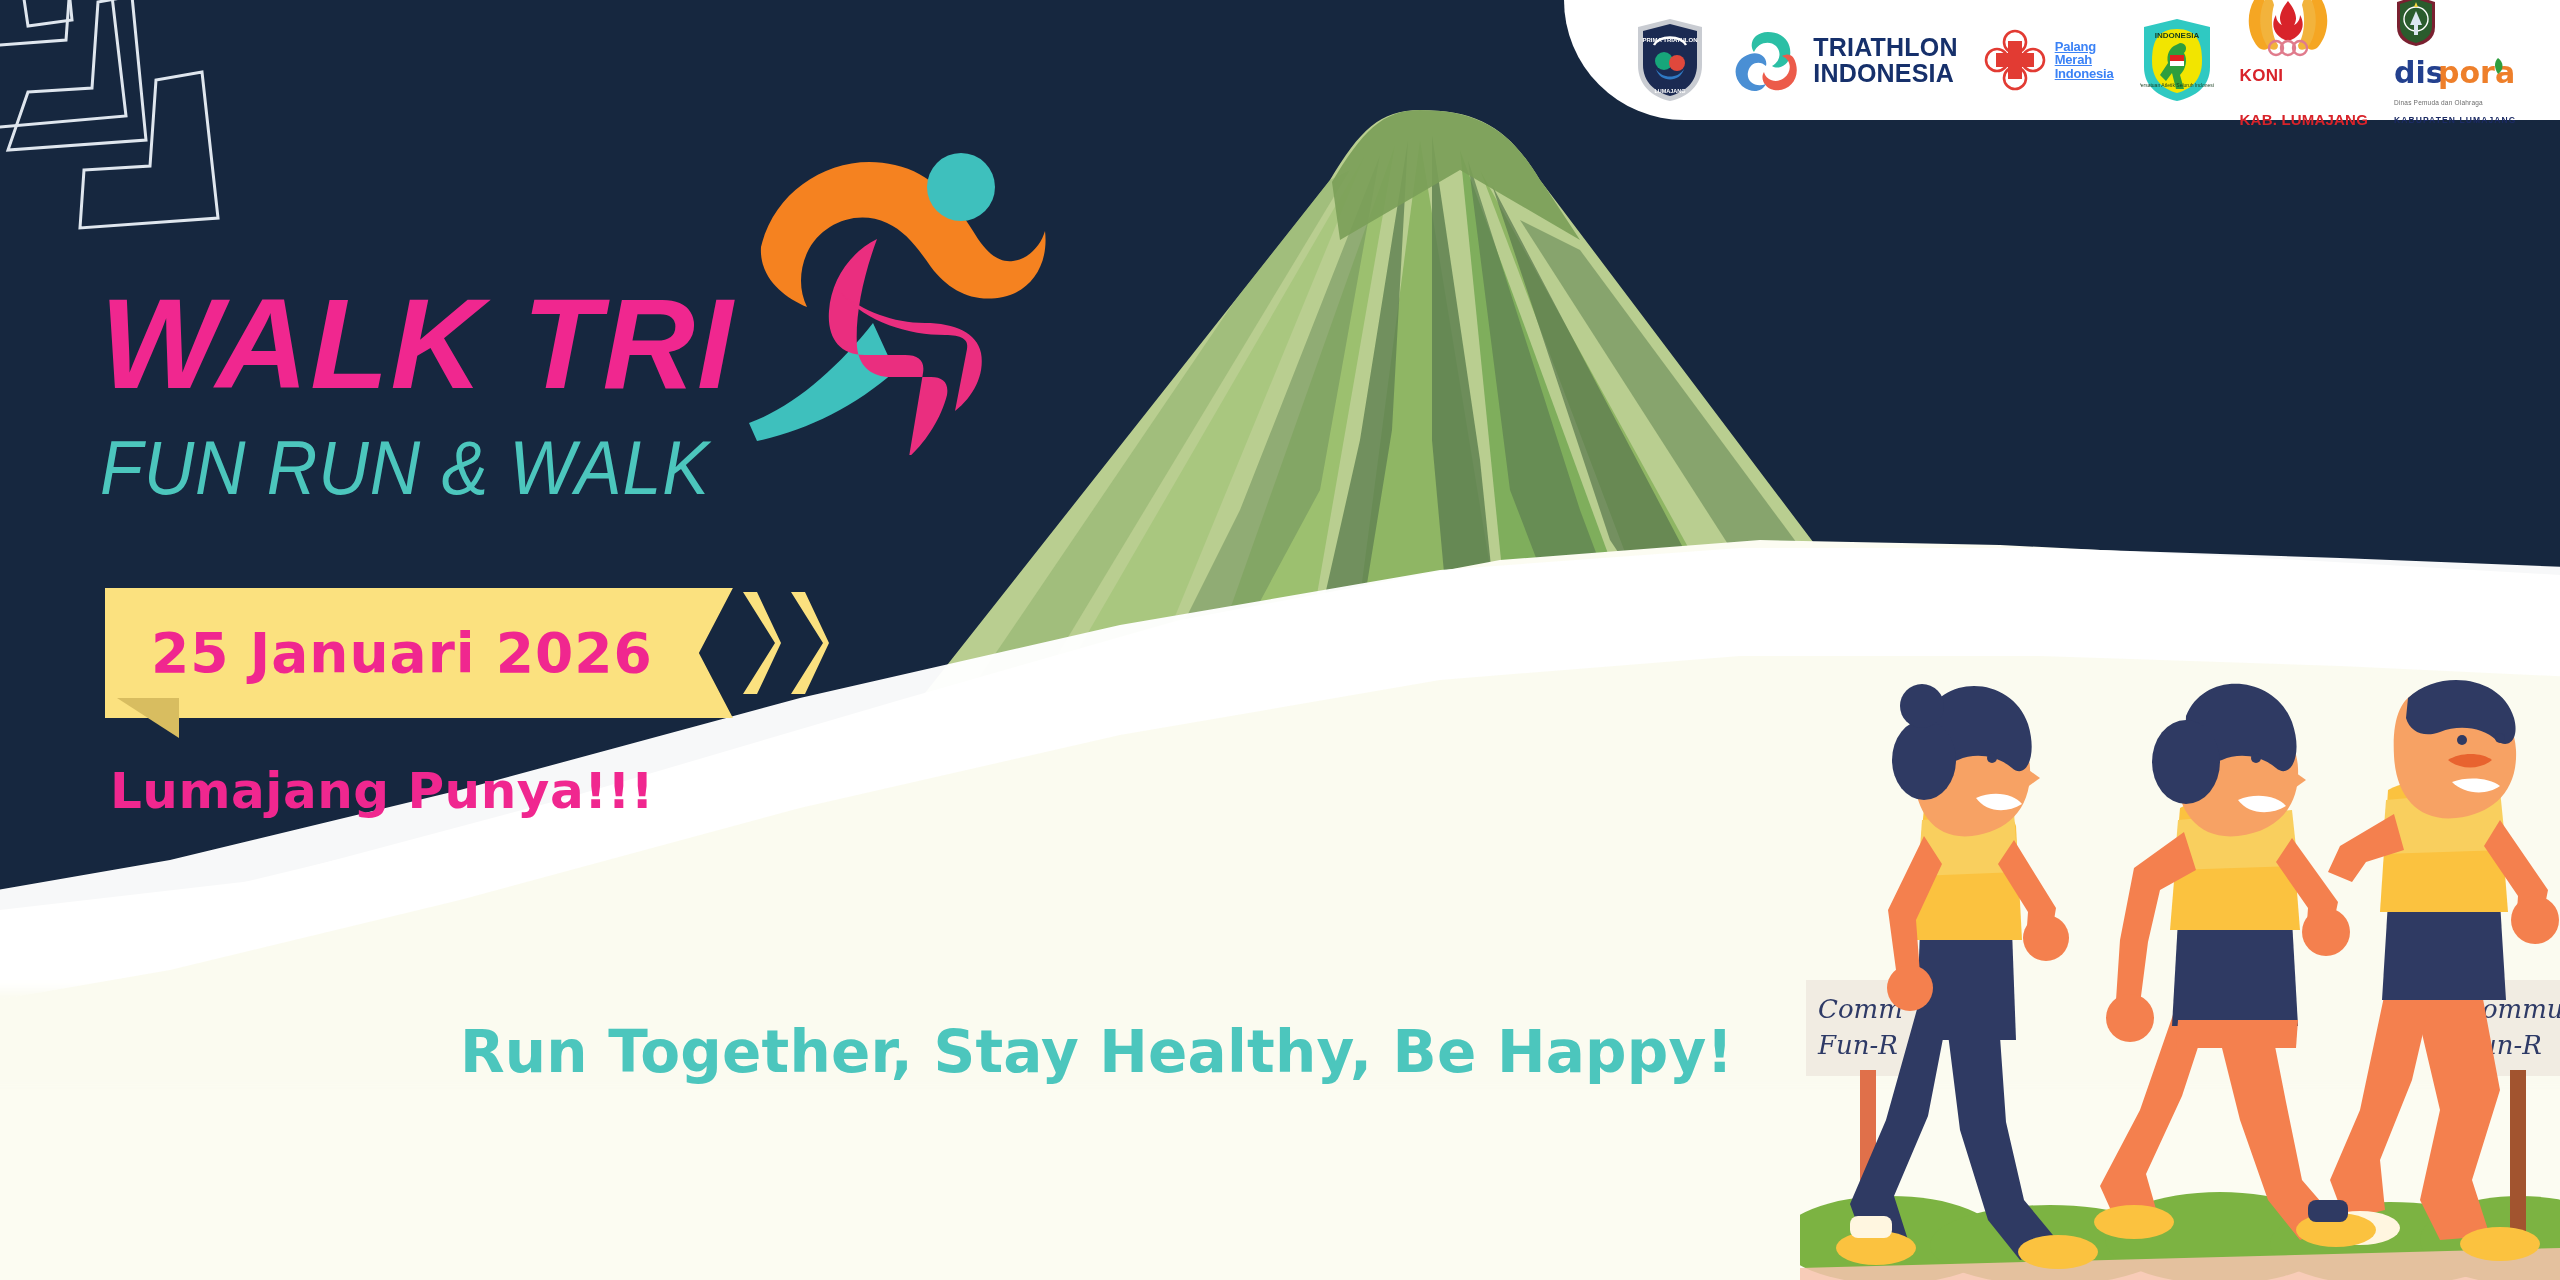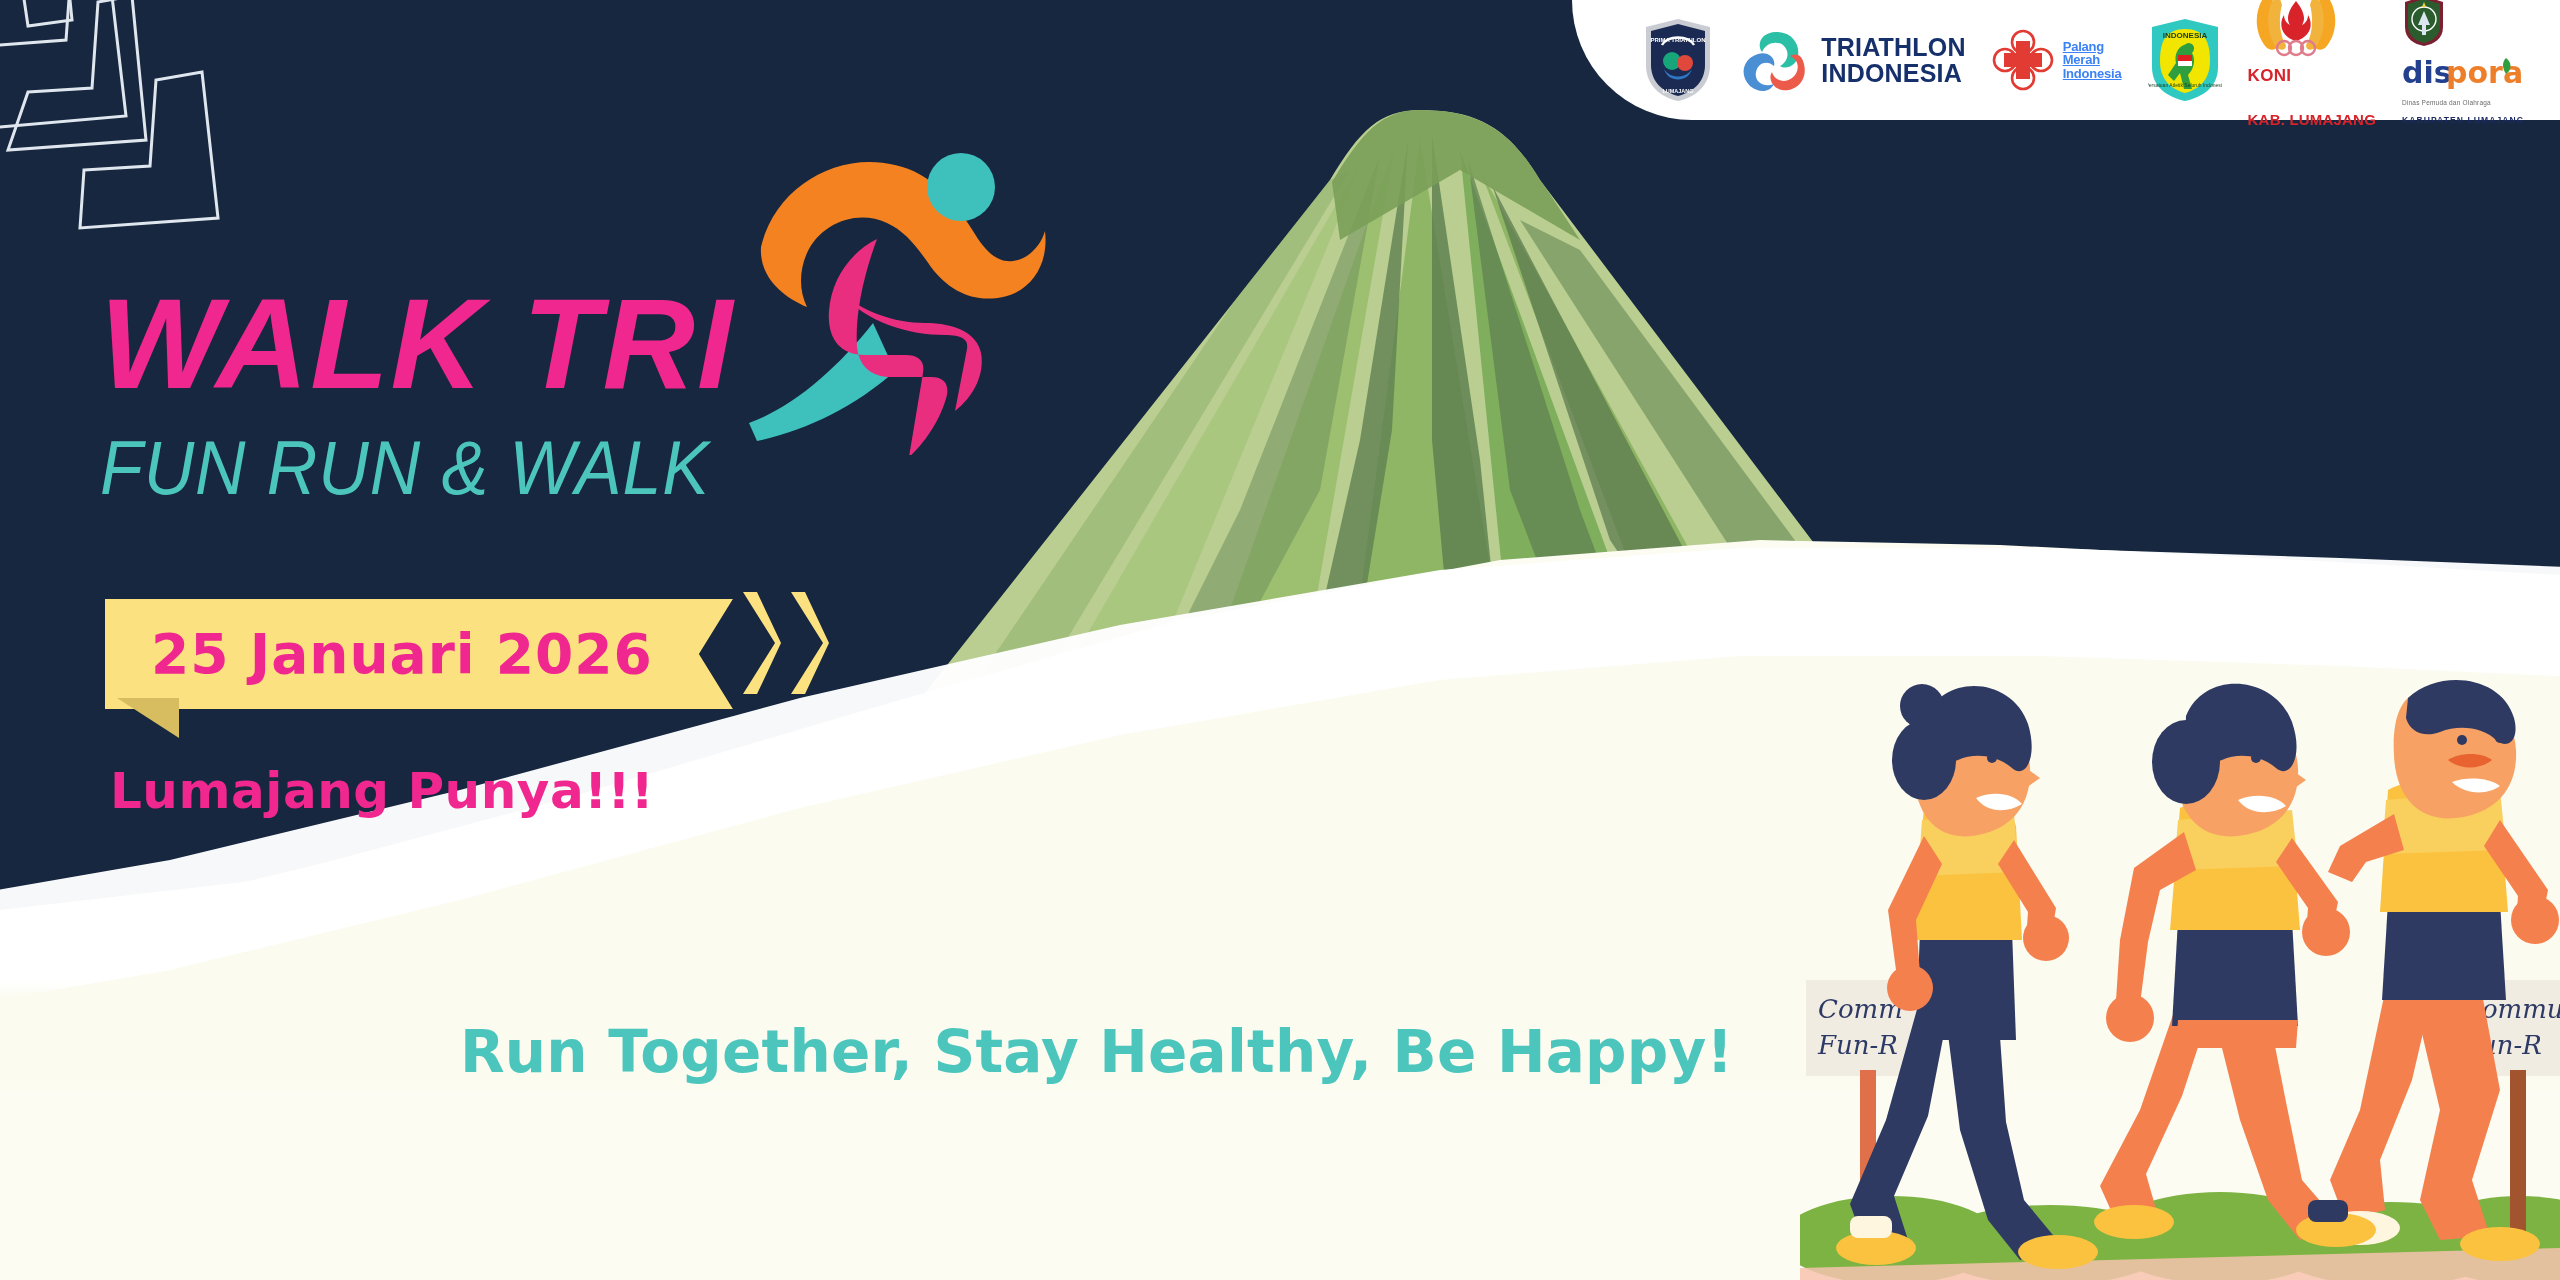--- a/index.html
+++ b/index.html
@@ -56,21 +56,21 @@
   
   #chevrons { left:-20px; top:-30px; width:320px; height:290px; }
 
   
   #logo-bar {
     right:0; top:0;
     height:120px;
     background:#ffffff;
     border-bottom-left-radius:120px;
     display:flex; align-items:center; gap:26px;
-    padding:0 18px 0 70px;
+    padding:0 26px 0 70px;
   }
   .logo-item { display:flex; align-items:center; gap:9px; }
   .logo-mark { flex:0 0 auto; }
   .logo-text { line-height:1.04; }
 
   .tri-word { font-size:25px; font-weight:bold; color:#16306b; letter-spacing:.2px; }
   .pmi-word { font-size:13px; font-weight:bold; color:#3b82f6; letter-spacing:-.2px;text-decoration:underline; }
   .koni-word { font-size:17px; font-weight:bold; color:#d8232a; letter-spacing:.3px; text-align:center; }
   .koni-sub  { font-size:15px; font-weight:bold; color:#d8232a; letter-spacing:.2px; text-align:center;margin-top:16px; }
   .disp-sub  { font-size:8.5px; font-weight:bold; color:#1b2a63; letter-spacing:1.1px; text-align:center; }
@@ -91,26 +91,25 @@
     transform:scaleX(.92); transform-origin:left center;
   }
 
   
   #runner-mark { left:745px; top:125px; width:330px; height:330px; }
 
   
   #date-ribbon { left:105px; top:588px; height:110px; display:flex; align-items:stretch; }
   #ribbon-body {
     background:#fbe17f;
-    height:110px;
+    height:130px;
     padding:0 52px 0 46px;
     display:flex; align-items:center;
     clip-path: polygon(0 0, 100% 0, calc(100% - 34px) 50%, 100% 100%, 0 100%);
     padding-right:80px;
-    margin-top:11px;
   }
   #ribbon-text {
     font-size:55px; color:#f0278f; font-weight:bold;
     letter-spacing:1px;
     font-family:"DejaVu Sans", sans-serif;
   }
   #ribbon-fold {
     position:absolute; left:12px; top:110px;
     width:62px; height:40px;
     background:#d8bd60;

